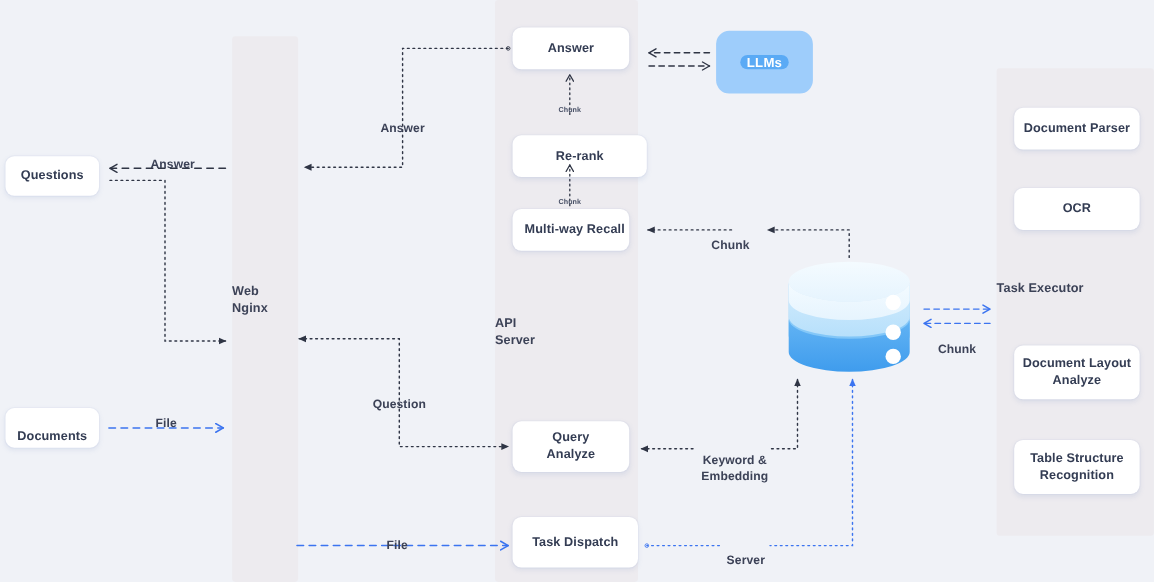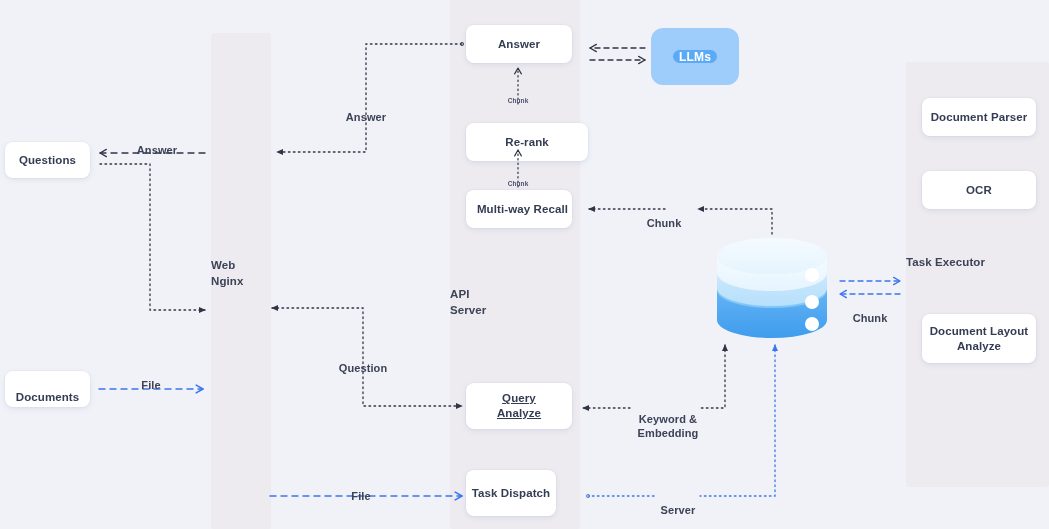--- a/index.html
+++ b/index.html
@@ -112,43 +112,47 @@
 
   <div class="card" style="left:466px; top:25px; width:106px; height:38px;">
     <span style="white-space:pre-line">Answer</span>
   </div>
   <div class="card" style="left:466px; top:107px; width:122px; height:38px;margin-top:16px;">
     <span style="white-space:pre-line">Re-rank</span>
   </div>
   <div class="card" style="left:466px; top:190px; width:106px; height:38px;justify-content:flex-end;">
     <span style="white-space:pre-line">Multi-way Recall</span>
   </div>
-  <div class="card" style="left:466px; top:383px; width:106px; height:46px;text-decoration:underline;">
+  <div class="card" style="left:466px; top:383px; width:106px; height:46px;">
     <span style="white-space:pre-line">Query
 Analyze</span>
   </div>
-  <div class="card" style="left:466px; top:470px; width:90px; height:46px;">
+  <div class="card" style="left:466px; top:470px; width:114px; height:46px;">
     <span style="white-space:pre-line">Task Dispatch</span>
   </div>
 
   <div class="llm-outer" style="left:651px; top:28px; width:88px; height:57px;">
     <div class="llm-inner">
       <span>LLMs</span>
     </div>
   </div>
 
   <div class="card" style="left:922px; top:98px; width:114px; height:38px;">
     <span style="white-space:pre-line">Document Parser</span>
   </div>
   <div class="card" style="left:922px; top:171px; width:114px; height:38px;">
     <span style="white-space:pre-line">OCR</span>
   </div>
   <div class="card" style="left:922px; top:314px; width:114px; height:49px;">
     <span style="white-space:pre-line">Document Layout
 Analyze</span>
+  </div>
+  <div class="card" style="left:922px; top:400px; width:114px; height:49px;">
+    <span style="white-space:pre-line">Table Structure
+Recognition</span>
   </div>
 
   <svg class="wires" viewBox="0 0 1049 529">
     <defs>
       <marker id="arrDark" viewBox="0 0 10 10" refX="8" refY="5" markerWidth="6" markerHeight="6" orient="auto-start-reverse">
         <path d="M0,1 L9,5 L0,9 z" fill="#2f3545"></path>
       </marker>
       <marker id="arrDarkOpen" viewBox="0 0 10 10" refX="8" refY="5" markerWidth="7" markerHeight="7" orient="auto-start-reverse">
         <path d="M1,1 L8,5 L1,9" fill="none" stroke="#2f3545" stroke-width="1.4" stroke-linecap="round" stroke-linejoin="round"></path>
       </marker>

